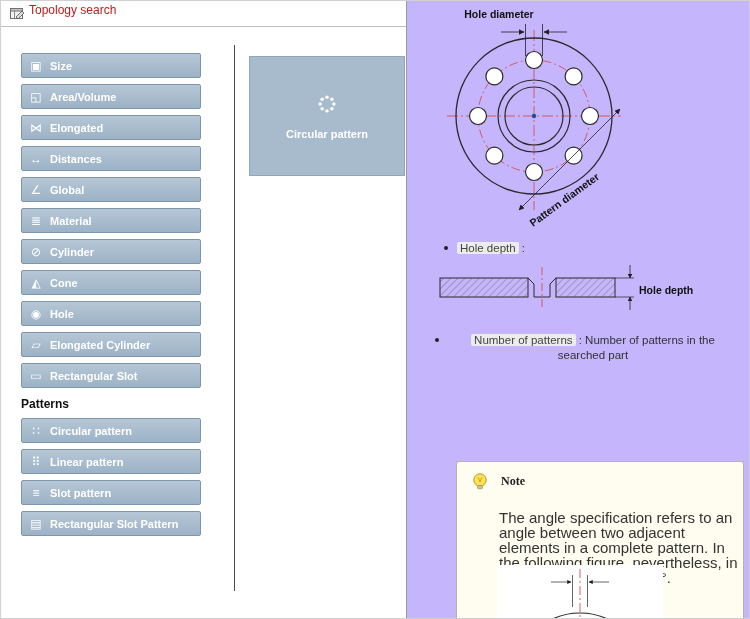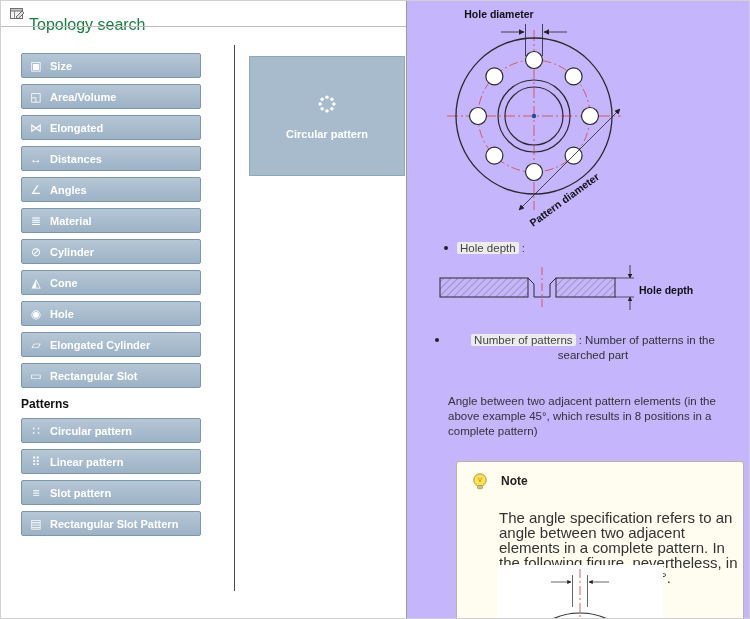--- a/index.html
+++ b/index.html
@@ -3,21 +3,21 @@
 <meta charset="utf-8">
 <style>
   * { margin:0; padding:0; box-sizing:border-box; }
   html,body { background:#fff; }
   body { font-family:"Liberation Sans", sans-serif; }
   #page {
     position:relative; width:750px; height:619px; background:#ffffff;
     overflow:hidden; border:1px solid #d0d0d0;
   }
   
-  .app-title { position:absolute; left:28px; top:15px; font-size:16px; color:#15803d; }
+  .app-title { position:absolute; left:28px; top:2px; font-size:12px; color:#b91c1c; }
   .app-icon  { position:absolute; left:8px;  top:5px; }
   .header-divider { position:absolute; left:0; top:25px; width:405px; height:1px; background:#bdbdbd; }
   .pane-divider   { position:absolute; left:405px; top:0; width:1px; height:619px; background:#9a9a9a; }
   .canvas-divider { position:absolute; left:233px; top:44px; width:1px; height:546px; background:#4a4a4a; }
 
   
   .sidebar { position:absolute; left:20px; top:52px; width:190px; }
   .sec-head { font-size:12px; font-weight:bold; color:#111; line-height:14px; margin-bottom:7px; }
   .sec-head.mt { margin-top:9px; }
   .btn {
@@ -47,21 +47,21 @@
   .bullet { position:absolute; font-size:11.5px; color:#333; padding-left:16px; line-height:15px; }
   .dot { position:absolute; left:3px; top:5px; width:4px; height:4px; background:#222; border-radius:50%; }
   .term { background:#ececec; color:#444; padding:0 3px; border-radius:2px; cursor:pointer; }
   .para { position:absolute; font-size:11.5px; color:#333; line-height:15px; }
 
   
   .note {
     position:absolute; left:49px; top:460px; width:288px; height:230px;
     background:#fffdf0; border:1px solid #b9b39b; border-radius:3px;
   }
-  .note-title { position:absolute; left:44px; top:12px; font-size:12px; font-weight:bold; color:#222; }
+  .note-title { position:absolute; left:44px; top:12px; font-size:12px; font-weight:bold; color:#222;font-family:Liberation Serif, serif; }
   .note-text  { position:absolute; left:42px; top:48px; width:240px; font-size:15px; color:#333; line-height:15px; }
   .note-fig   { position:absolute; left:40px; top:103px; width:166px; height:130px; background:#fff; }
 </style>
 </head>
 <body>
 
 <div id="page">
 
   <span class="app-icon">
     <svg width="16" height="15" viewBox="0 0 16 15">
@@ -89,21 +89,21 @@
     <div class="btn">
       <span class="btn-ic">⋈</span>
       <span class="btn-lb">Elongated</span>
     </div>
     <div class="btn">
       <span class="btn-ic">↔</span>
       <span class="btn-lb">Distances</span>
     </div>
     <div class="btn">
       <span class="btn-ic">∠</span>
-      <span class="btn-lb">Angles</span>
+      <span class="btn-lb">Global</span>
     </div>
     <div class="btn">
       <span class="btn-ic">≣</span>
       <span class="btn-lb">Material</span>
     </div>
 
 
     <div class="btn">
       <span class="btn-ic">⊘</span>
       <span class="btn-lb">Cylinder</span>
@@ -241,21 +241,20 @@
       </svg>
     </div>
 
     <div class="bullet" style="left:25px; top:332px; width:306px;text-align:center;">
       <span class="dot"></span>
       <span class="term">Number of patterns</span>
       <span>: Number of patterns in the searched part</span>
     </div>
 
 
-    <div class="para" style="left:41px; top:393px; width:298px;">Angle between two adjacent pattern elements (in the above example 45°, which results in 8 positions in a complete pattern)</div>
 
     <div class="note">
       <span style="position:absolute; left:12px; top:9px;">
         <svg width="22" height="24" viewBox="0 0 22 24">
           <circle cx="11" cy="9" r="6.2" fill="#ffe14d" stroke="#a99a45" stroke-width="1"></circle>
           <rect x="8.5" y="14.5" width="5" height="3.2" rx="1" fill="#cfc089" stroke="#a99a45" stroke-width="0.8"></rect>
           <line x1="9.2" y1="6.5" x2="11" y2="11" stroke="#a99a45" stroke-width="0.8"></line>
           <line x1="12.8" y1="6.5" x2="11" y2="11" stroke="#a99a45" stroke-width="0.8"></line>
         </svg>
       </span>

